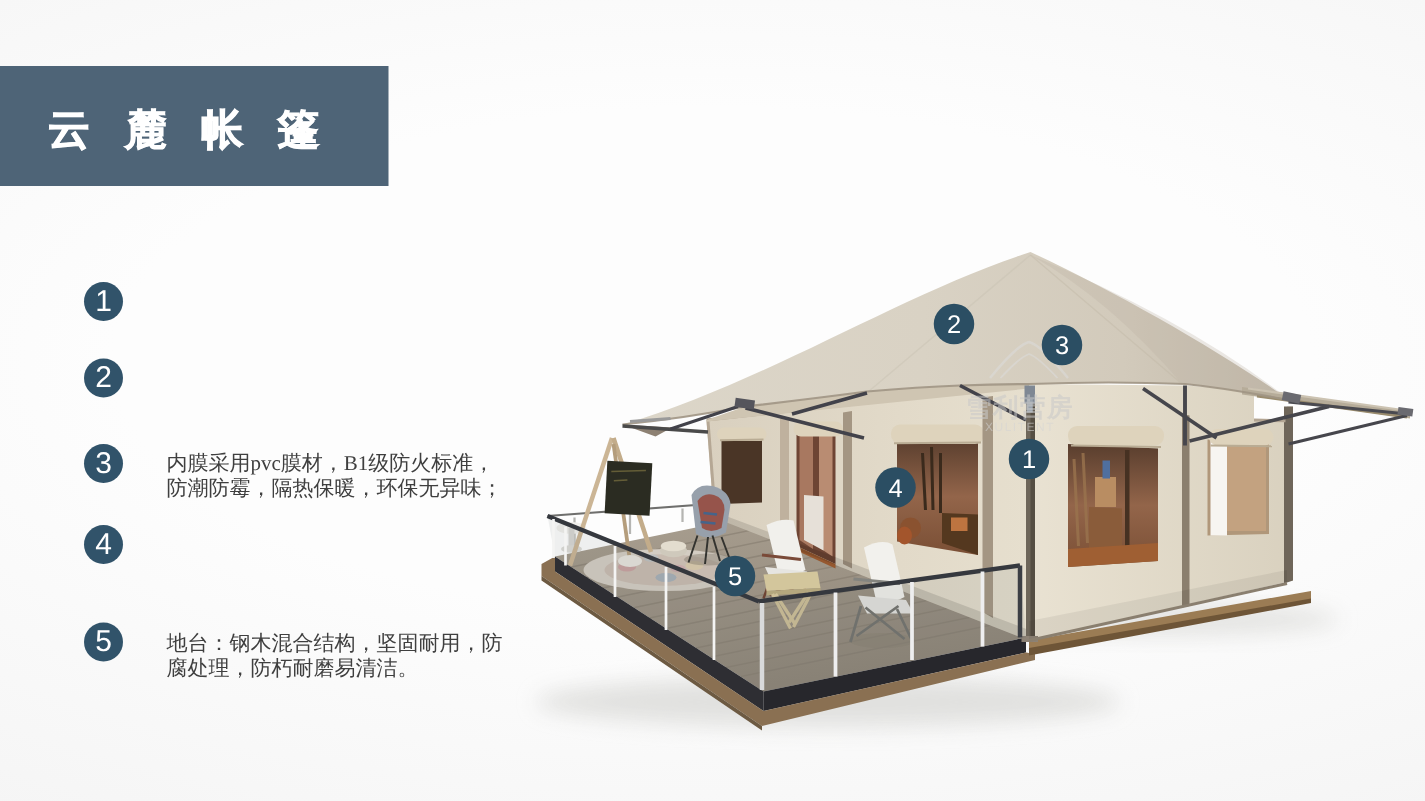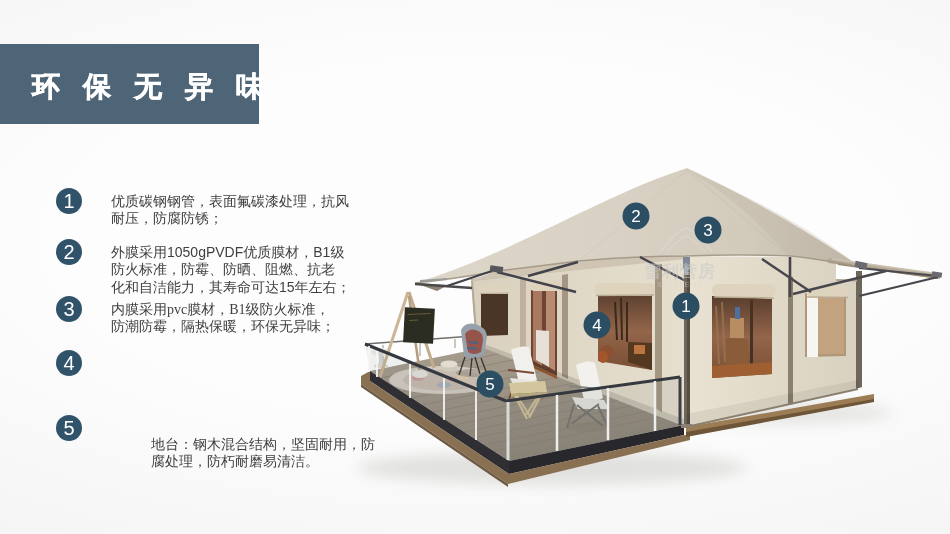--- a/index.html
+++ b/index.html
@@ -10,31 +10,29 @@
     color:#fff;font-size:28px;font-weight:bold;line-height:76px;letter-spacing:23px;
     padding-left:32px;padding-top:5px;box-sizing:border-box;white-space:nowrap;
     -webkit-text-stroke:0.6px #fff;}
   .item{position:absolute;left:0;top:0;width:950px;height:534px;}
   .circ{position:absolute;width:26px;height:26px;border-radius:50%;background:#31536a;
     color:#fff;text-align:center;line-height:26px;font-size:20px;left:56px;}
   .txt{position:absolute;left:111px;width:330px;font-size:14px;line-height:17.4px;color:#3f3f3f;}
 </style>
 </head>
 <body>
-<div class="hdr">环保无异味</div>
+<div class="hdr">云麓帐篷</div>
 <div class="item">
   <div class="circ" style="top:188px;">1</div>
-  <div class="txt" style="top:193px;">优质碳钢钢管，表面氟碳漆处理，抗风<br>耐压，防腐防锈；</div>
   <div class="circ" style="top:239px;">2</div>
-  <div class="txt" style="top:244px;">外膜采用1050gPVDF优质膜材，B1级<br>防火标准，防霉、防晒、阻燃、抗老<br>化和自洁能力，其寿命可达15年左右；</div>
   <div class="circ" style="top:296px;">3</div>
   <div class="txt" style="top:301px;font-family:Liberation Serif, serif;">内膜采用pvc膜材，B1级防火标准，<br>防潮防霉，隔热保暖，环保无异味；</div>
   <div class="circ" style="top:350px;">4</div>
   <div class="circ" style="top:415px;">5</div>
-  <div class="txt" style="top:436px;margin-left:40px;">地台：钢木混合结构，坚固耐用，防<br>腐处理，防朽耐磨易清洁。</div>
+  <div class="txt" style="top:420px;">地台：钢木混合结构，坚固耐用，防<br>腐处理，防朽耐磨易清洁。</div>
 </div>
 <svg id="tent" width="950" height="534" viewBox="0 0 950 534" style="position:absolute;left:0;top:0;">
   <defs>
     <linearGradient id="roofG" x1="0" y1="0" x2="1" y2="0">
       <stop offset="0" stop-color="#dcd6c9"></stop>
       <stop offset="0.45" stop-color="#d9d2c4"></stop>
       <stop offset="0.75" stop-color="#d2cabb"></stop>
       <stop offset="1" stop-color="#c1b8a9"></stop>
     </linearGradient>
     <linearGradient id="wallL" x1="0" y1="0" x2="1" y2="0">

